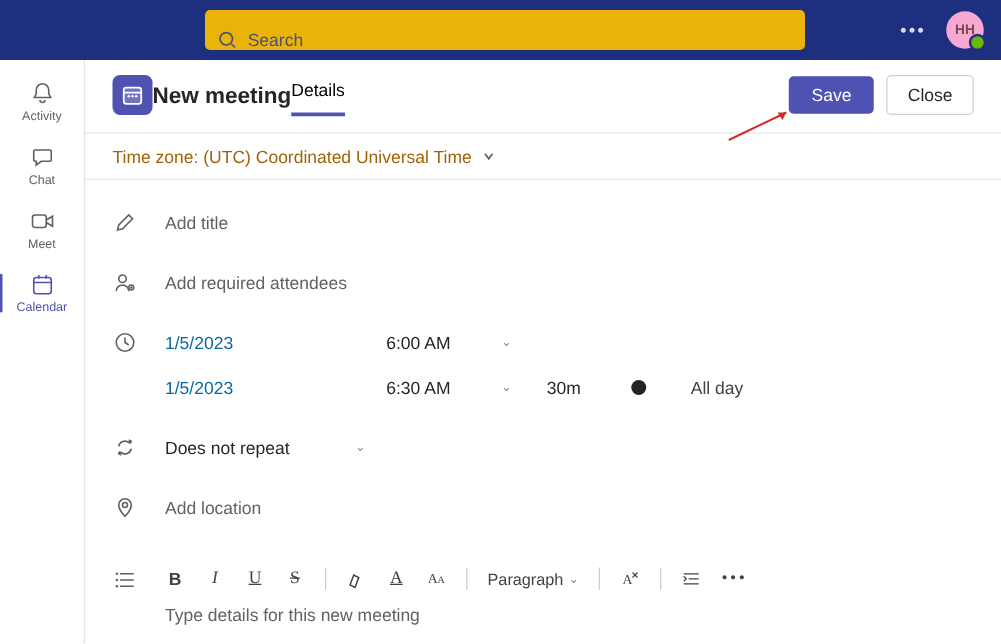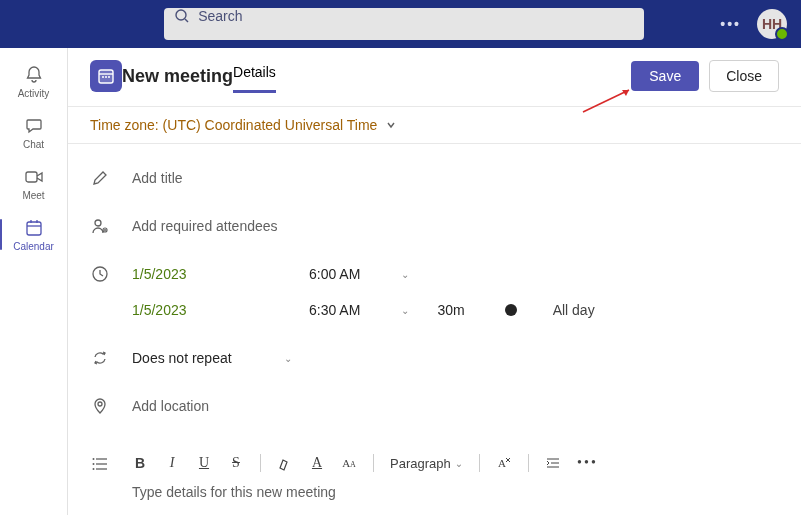--- a/index.html
+++ b/index.html
@@ -1,21 +1,21 @@
 <!DOCTYPE html>
 <html><head>
   <meta charset="utf-8">
   <style>
     * { box-sizing: border-box; margin: 0; padding: 0; }
     body { font-family: "Segoe UI", -apple-system, sans-serif; font-size: 14px; color: #252525; width: 801px; height: 515px; overflow: hidden; background: #fff; }
     .topbar { background: #1e2f7f; height: 48px; display: flex; align-items: center; padding: 0 14px; gap: 10px; }
     .search-wrap { flex: 1; display: flex; justify-content: center; }
-    .search { background: #e5e5e5; height: 32px; width: 480px; border-radius: 4px; display: flex; align-items: flex-start; padding: 0 10px; gap: 8px; color: #4b5178; margin-left: 12px; }
+    .search { background: #eab308; height: 32px; width: 480px; border-radius: 4px; display: flex; align-items: flex-end; padding: 0 10px; gap: 8px; color: #4b5178; margin-left: 12px; }
     .more-icon { color: #d9dcee; letter-spacing: 2px; font-weight: bold; cursor: pointer; padding: 0 6px; }
-    .avatar { width: 30px; height: 30px; border-radius: 50%; background: #e5e5e5; display: flex; align-items: center; justify-content: center; font-size: 14px; font-weight: 600; color: #7a4a4a; position: relative; }
+    .avatar { width: 30px; height: 30px; border-radius: 50%; background: #f9a8d4; display: flex; align-items: center; justify-content: center; font-size: 11px; font-weight: 600; color: #7a4a4a; position: relative; }
     .avatar::after { content: ''; position: absolute; right: -2px; bottom: -2px; width: 10px; height: 10px; border-radius: 50%; background: #6bb700; border: 2px solid #1e2f7f; }
     .body { display: flex; height: calc(515px - 48px); }
     .railnav { width: 68px; border-right: 1px solid #e2e2e2; display: flex; flex-direction: column; align-items: center; padding-top: 8px; }
     .rail-item { display: flex; flex-direction: column; align-items: center; gap: 2px; padding: 8px 0; width: 100%; cursor: pointer; color: #616161; font-size: 10px; position: relative; }
     .rail-item.active { color: #4f52b2; }
     .rail-item.active::before { content: ''; position: absolute; left: 0; top: 10px; bottom: 10px; width: 2px; background: #4f52b2; border-radius: 2px; }
     .rail-icon { width: 22px; height: 22px; display: flex; align-items: center; justify-content: center; }
     .main { flex: 1; display: flex; flex-direction: column; overflow: hidden; }
     .header { display: flex; align-items: center; padding: 12px 22px 0 22px; }
     .cal-badge { width: 32px; height: 32px; background: #4f52b2; border-radius: 6px; display: flex; align-items: center; justify-content: center; }
@@ -23,21 +23,21 @@
     .tab { font-size: 14px; color: #000000; padding-bottom: 10px; border-bottom: 3px solid #4f52b2; cursor: pointer; align-self: flex-end; margin-bottom: -1px; }
     .spacer { flex: 1; }
     .btn-save { background: #4f52b2; color: #fff; border: none; padding: 7px 18px; border-radius: 4px; font-size: 14px; cursor: pointer; position: relative; }
     .btn-close { background: #fff; color: #252525; border: 1px solid #d1d1d1; padding: 7px 16px; border-radius: 4px; font-size: 14px; cursor: pointer; }
     .arrow { position: absolute; left: -50px; top: 26px; pointer-events: none; }
     .tz-row { border-top: 1px solid #e8e8e8; border-bottom: 1px solid #e8e8e8; padding: 10px 22px; margin-top: 14px; color: #a16207; font-size: 14px; display: flex; align-items: center; gap: 8px; }
     .form { padding: 10px 22px; overflow-y: auto; }
     .row { display: flex; align-items: center; gap: 22px; padding: 14px 0; }
     .row-icon { width: 20px; height: 20px; color: #616161; display: flex; align-items: center; justify-content: center; flex-shrink: 0; }
     .placeholder { color: #616161; flex: 1; }
-    .date-val { color: #4d7c0f; width: 155px; }
+    .date-val { color: #0369a1; width: 155px; }
     .time-val { color: #252525; width: 70px; display: flex; align-items: center; gap: 8px; }
     .chev-sm { color: #888; font-size: 10px; }
     .duration { color: #252525; margin-left: 6px; }
     .black-dot { width: 12px; height: 12px; background: #242424; border-radius: 50%; margin: 0 14px 0 18px; }
     .allday { color: #424242; }
     .toolbar { display: flex; align-items: center; gap: 16px; padding: 10px 0 4px 0; color: #424242; }
     .tb-item { cursor: pointer; font-family: Georgia, serif; min-width: 16px; text-align: center; }
     .tb-sep { width: 1px; height: 18px; background: #ccc; }
     .desc-placeholder { color: #616161; padding: 8px 0; }
     svg { display: block; }

